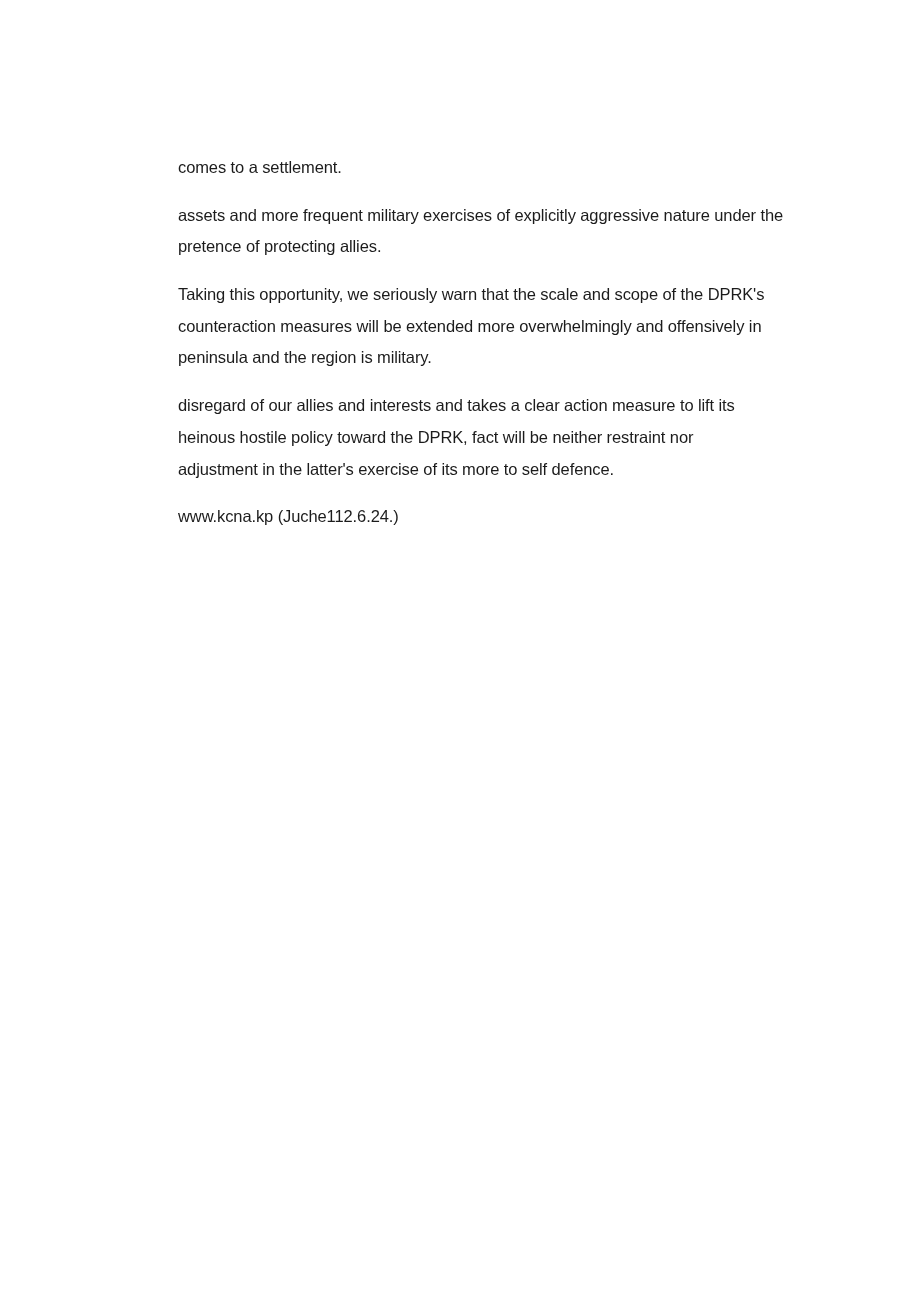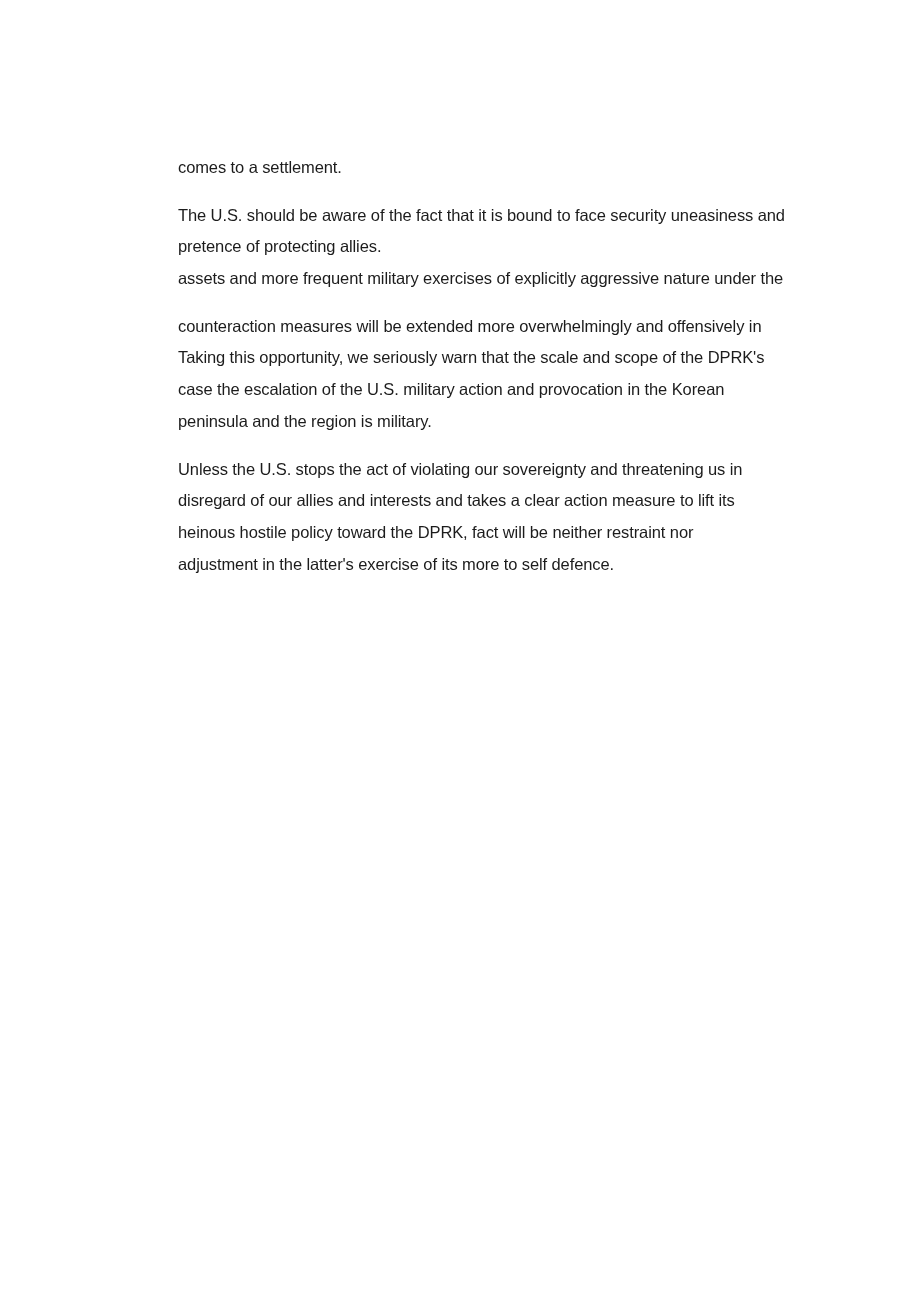--- a/index.html
+++ b/index.html
@@ -35,30 +35,30 @@
 </style>
 </head>
 <body style="background: rgb(255, 255, 255);">
 
 <div class="page">
   <div class="text-block" style="color: rgb(28, 28, 28);">
       <div class="paragraph">
         <div class="text-line">comes to a settlement.</div>
       </div>
       <div class="paragraph">
-        <div class="text-line">The U.S. should be aware of the fact that it is bound to face security uneasiness and</div>
+        <div class="text-line">assets and more frequent military exercises of explicitly aggressive nature under the</div>
         <div class="text-line">pretence of protecting allies.</div>
-        <div class="text-line">assets and more frequent military exercises of explicitly aggressive nature under the</div>
       </div>
       <div class="paragraph">
+        <div class="text-line">Taking this opportunity, we seriously warn that the scale and scope of the DPRK's</div>
         <div class="text-line">counteraction measures will be extended more overwhelmingly and offensively in</div>
-        <div class="text-line">Taking this opportunity, we seriously warn that the scale and scope of the DPRK's</div>
-        <div class="text-line">case the escalation of the U.S. military action and provocation in the Korean</div>
         <div class="text-line">peninsula and the region is military.</div>
       </div>
       <div class="paragraph">
-        <div class="text-line">Unless the U.S. stops the act of violating our sovereignty and threatening us in</div>
         <div class="text-line">disregard of our allies and interests and takes a clear action measure to lift its</div>
         <div class="text-line">heinous hostile policy toward the DPRK, fact will be neither restraint nor</div>
         <div class="text-line">adjustment in the latter's exercise of its more to self defence.</div>
+      </div>
+      <div class="paragraph">
+        <div class="text-line">www.kcna.kp (Juche112.6.24.)</div>
       </div>
     </div>
 </div>
 
 </body></html>

